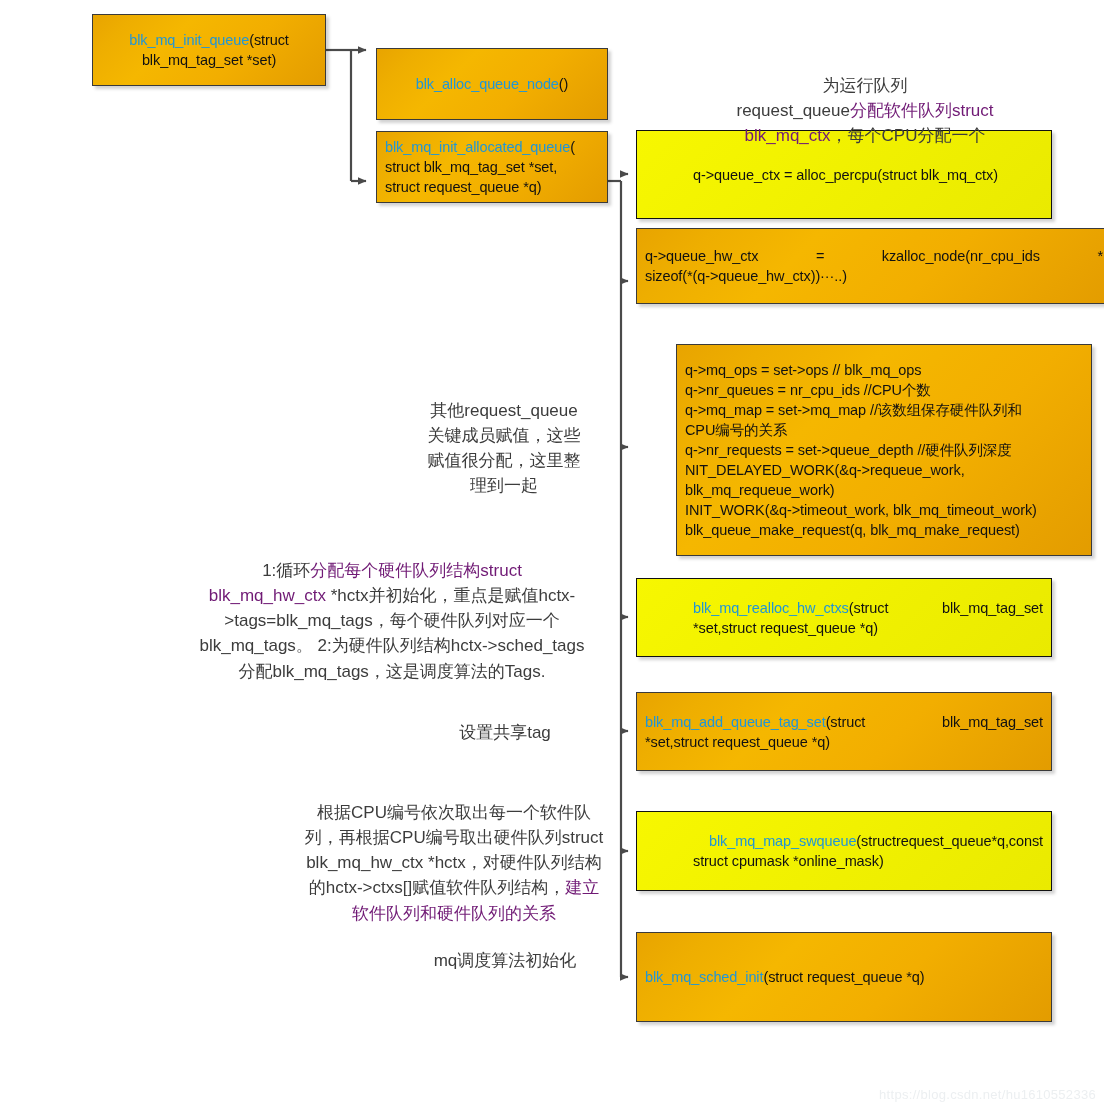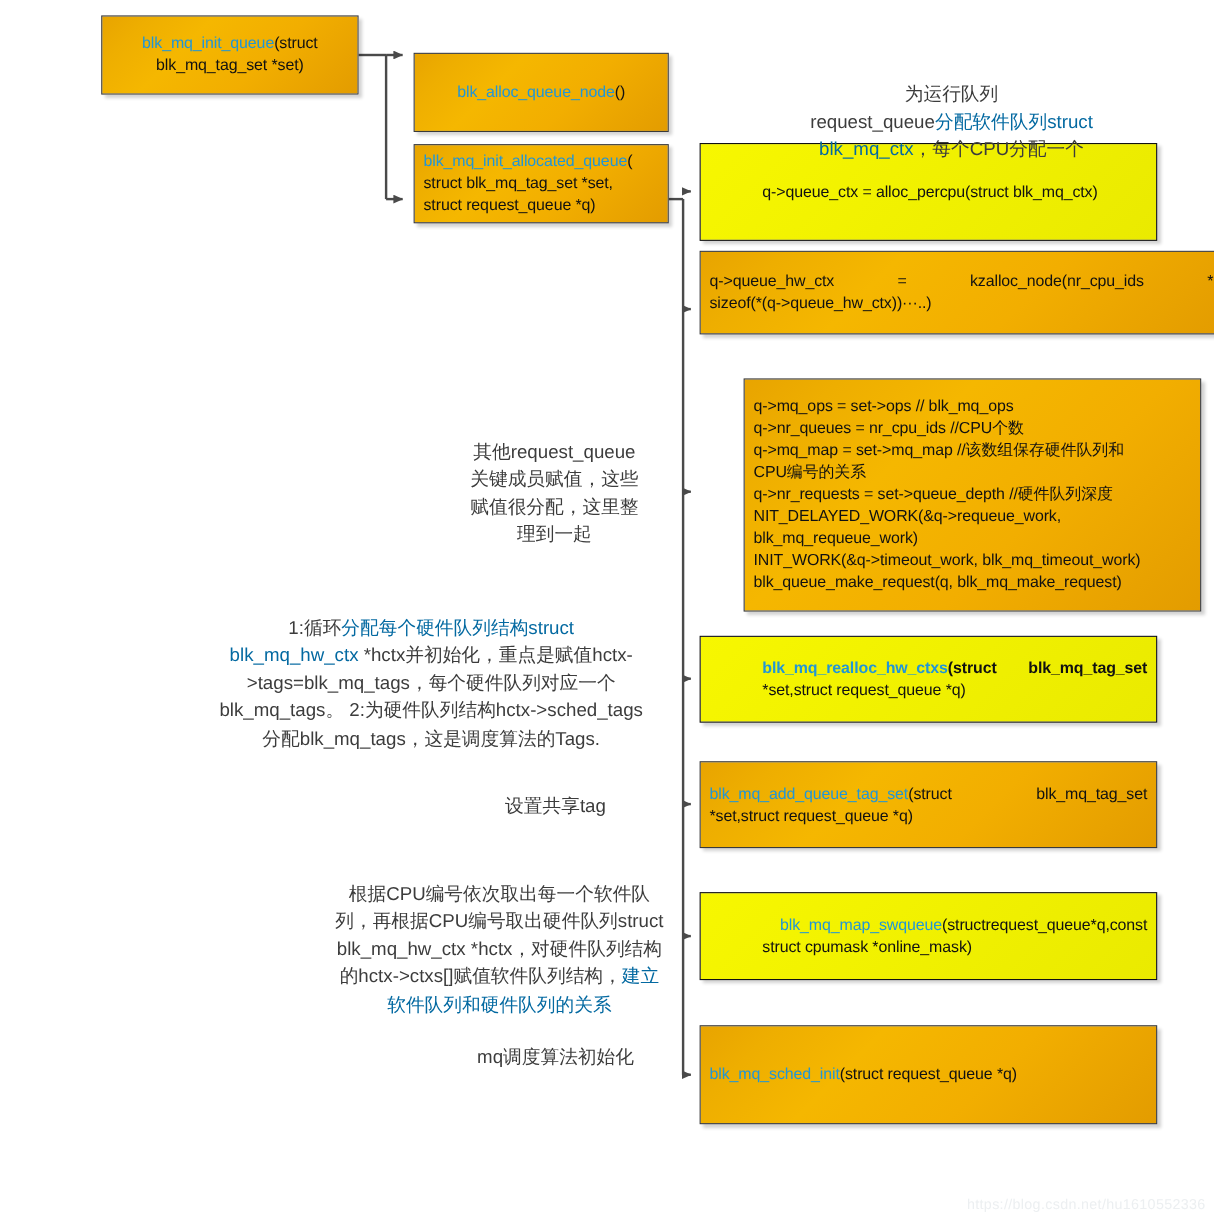--- a/index.html
+++ b/index.html
@@ -40,21 +40,21 @@
 
   
   .ann{
     position:absolute;
     font-size:17px;
     line-height:1.48;
     color:#3c3c3c;
     text-align:center;
     letter-spacing:0px;
   }
-  .ann .red{color:#0369a1;}
+  .ann .red{color:#701a75;}
 
   
   svg#wires{position:absolute;left:0;top:0;width:1104px;height:1112px;pointer-events:none;}
 
   
   .watermark{
     position:absolute;
     right:8px;bottom:10px;
     font-size:13px;
     color:#eceff1;
@@ -139,21 +139,21 @@
         <div>q-&gt;nr_requests = set-&gt;queue_depth //硬件队列深度</div>
         <div>NIT_DELAYED_WORK(&amp;q-&gt;requeue_work,</div>
         <div>blk_mq_requeue_work)</div>
         <div>INIT_WORK(&amp;q-&gt;timeout_work, blk_mq_timeout_work)</div>
         <div>blk_queue_make_request(q, blk_mq_make_request)</div>
       </div>
   </div>
 
   <div class="box yellow" style="left:636px;top:578px;width:416px;height:79px;">
     <div class="inner">
-      <div style="display:flex;justify-content:space-between;font-weight:bold;">
+      <div style="display:flex;justify-content:space-between;">
         <span><span class="fn">blk_mq_realloc_hw_ctxs</span><span>(struct</span></span>
         <span>blk_mq_tag_set</span>
       </div>
       <div>*set,struct request_queue *q)</div>
     </div>
   </div>
 
   <div class="box orange" style="left:636px;top:692px;width:416px;height:79px;">
     <div class="inner">
       <div style="display:flex;justify-content:space-between;">

